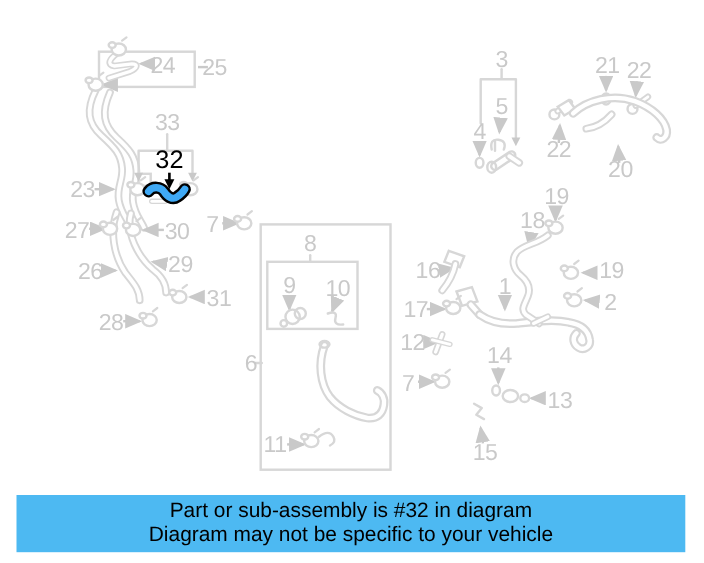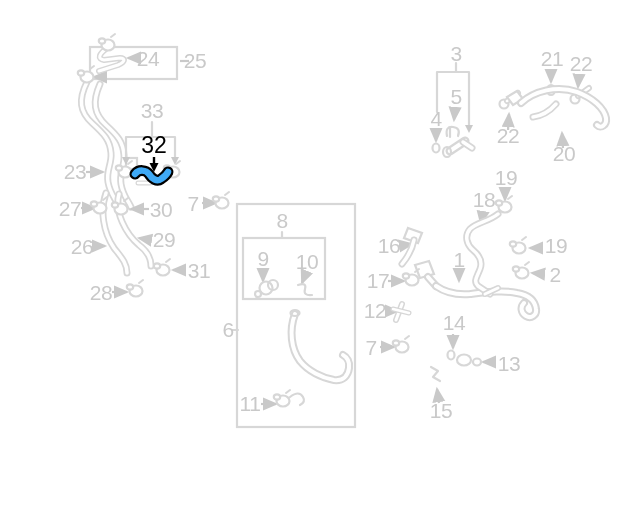--- a/index.html
+++ b/index.html
@@ -223,13 +223,17 @@
 
     <g>
       <path d="M135 174 C139 169 146 170 149 174 C152 179 157 182 161 179 C164 177 167 174 168 172" class="hl-under"></path>
       <path d="M135 174 C139 169 146 170 149 174 C152 179 157 182 161 179 C164 177 167 174 168 172" class="hl-over"></path>
       <text x="154" y="153" class="lblhl">32</text>
       <path d="M154 157 V166" class="blk"></path>
       <path d="M-4.5 -7 L4.5 -7 L0 2 Z" transform="translate(154,170)" class="trib"></path>
     </g>
   </svg>
 
+  <div class="banner">
+    <span>Part or sub-assembly is #32 in diagram</span>
+    <span>Diagram may not be specific to your vehicle</span>
+  </div>
 </div>
 
 </body></html>

